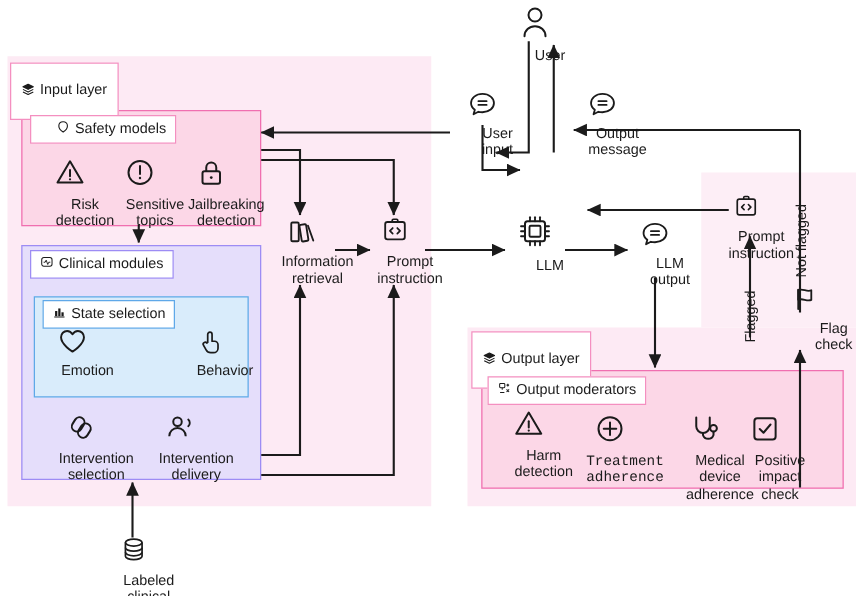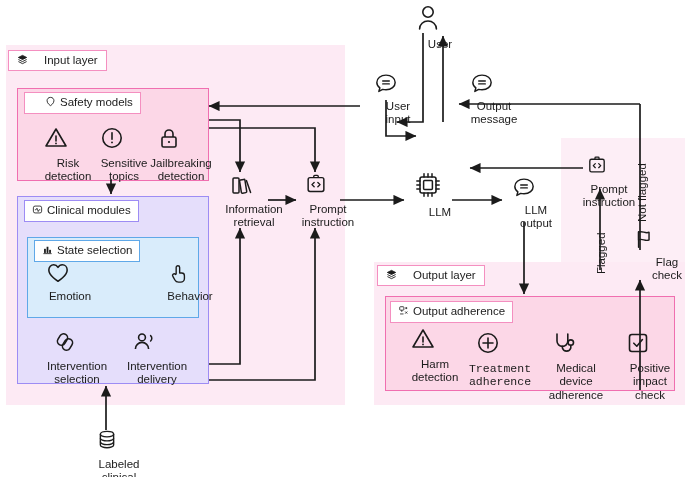--- a/index.html
+++ b/index.html
@@ -8,23 +8,23 @@
        color:#1b1b1b;}
   #stage{position:relative;width:685px;height:477px;}
 
   
   .panel{position:absolute;}
   #input-layer-panel{left:6px;top:45px;width:339px;height:360px;background:#fdeaf4;}
   #output-layer-panel{left:374px;top:262px;width:311px;height:143px;background:#fdeaf4;}
   #right-flag-panel{left:561px;top:138px;width:124px;height:124px;background:#fdeef6;}
 
   
-  .badge{position:absolute;display:flex;align-items:center;gap:16px;
+  .badge{position:absolute;display:flex;align-items:center;gap:4px;
          background:#ffffff;border:1.4px solid #f48fc0;
-         padding:3px 8px;font-size:11.5px;line-height:1;white-space:nowrap;z-index:6;}
+         padding:15px 8px;font-size:11.5px;line-height:1;white-space:nowrap;z-index:6;}
   #badge-input{left:8px;top:50px;}
   #badge-output{left:377px;top:265px;}
   .badge .g{font-size:11px;display:inline-block;}
 
   
   .group{position:absolute;}
   #safety-box{left:17px;top:88px;width:190px;height:91px;background:#fcd7e7;border:1.6px solid #f06fb0;}
   #clinical-box{left:17px;top:196px;width:190px;height:186px;background:#e5defb;border:1.6px solid #9d8cf4;}
   #state-box{left:27px;top:237px;width:170px;height:79px;background:#d9ecfb;border:1.6px solid #5fa8e8;}
   #moderators-box{left:385px;top:296px;width:288px;height:93px;background:#fcd7e7;border:1.6px solid #f06fb0;}
@@ -173,21 +173,21 @@
       <svg width="11" height="11" viewBox="0 0 16 16">
           <g fill="none" stroke="#1b1b1b" stroke-width="1.2">
             <rect x="2.5" y="2.5" width="6" height="5" rx="1"></rect>
             <path d="M5.5 7.5 L5.5 10"></path>
             <path d="M3 13 L8 13"></path>
             <path d="M10.5 4.5 L13.5 4.5 M12 3 L12 6"></path>
             <path d="M10.5 9.5 L13.5 12.5 M13.5 9.5 L10.5 12.5"></path>
           </g>
         </svg>
     </span>
-    <span>Output adherence</span>
+    <span>Output moderators</span>
   </div>
 
   <div class="node" style="left:30px;top:125px;width:52px;">
     <span class="ico">
       <svg width="26" height="26" viewBox="0 0 26 26">
           <path d="M13 4 L23 21 L3 21 Z" fill="none" stroke="#1b1b1b" stroke-width="1.6" stroke-linejoin="round"></path>
           <path d="M13 11 L13 16" stroke="#1b1b1b" stroke-width="1.6" stroke-linecap="round"></path>
           <circle cx="13" cy="18.4" r="0.9" fill="#1b1b1b"></circle>
         </svg>
     </span>
@@ -222,21 +222,21 @@
   <div class="node" style="left:32px;top:262px;width:52px;">
     <span class="ico">
       <svg width="24" height="22" viewBox="0 0 26 24">
           <path d="M13 21 C13 21 3 15 3 8.6 C3 5.4 5.4 3 8.3 3 C10.3 3 12 4.2 13 5.9 C14 4.2 15.7 3 17.7 3 C20.6 3 23 5.4 23 8.6 C23 15 13 21 13 21 Z" fill="none" stroke="#1b1b1b" stroke-width="1.7" stroke-linejoin="round"></path>
         </svg>
     </span>
     <span class="cap">Emotion</span>
   </div>
 
 
-  <div class="node" style="left:152px;top:262px;width:52px;">
+  <div class="node" style="left:142px;top:262px;width:52px;">
     <span class="ico">
       <svg width="24" height="22" viewBox="0 0 26 24">
           <path d="M11 13 L11 6 A1.9 1.9 0 0 1 14.8 6 L14.8 12 L17 12 A3 3 0 0 1 20 15 L20 18 A4 4 0 0 1 16 22 L13.6 22 A4.6 4.6 0 0 1 9.6 19.6 L7.4 15.6 A1.7 1.7 0 0 1 10.2 13.6 Z" fill="none" stroke="#1b1b1b" stroke-width="1.5" stroke-linejoin="round"></path>
         </svg>
     </span>
     <span class="cap">Behavior</span>
   </div>
 
   <div class="node" style="left:26px;top:330px;width:78px;">
     <span class="ico">
@@ -386,21 +386,21 @@
       <svg width="26" height="26" viewBox="0 0 26 26">
           <path d="M6 4 L6 11 A5.4 5.4 0 0 0 16.8 11 L16.8 4" fill="none" stroke="#1b1b1b" stroke-width="1.6" stroke-linecap="round"></path>
           <path d="M11.4 16.4 L11.4 18 A4.4 4.4 0 0 0 19.8 18 L19.8 15.2" fill="none" stroke="#1b1b1b" stroke-width="1.6" stroke-linecap="round"></path>
           <circle cx="19.8" cy="12.6" r="2.7" fill="none" stroke="#1b1b1b" stroke-width="1.6"></circle>
         </svg>
     </span>
     <span class="cap">Medical device
 adherence</span>
   </div>
 
-  <div class="node" style="left:602px;top:330px;width:72px;">
+  <div class="node" style="left:576px;top:330px;width:72px;">
     <span class="ico">
       <svg width="26" height="26" viewBox="0 0 26 26">
           <rect x="4.5" y="4.5" width="17" height="17" rx="2.4" fill="none" stroke="#1b1b1b" stroke-width="1.6"></rect>
           <path d="M8.8 13.2 L11.8 16.2 L17.4 9.6" fill="none" stroke="#1b1b1b" stroke-width="1.6" stroke-linecap="round" stroke-linejoin="round"></path>
         </svg>
     </span>
     <span class="cap">Positive
 impact check</span>
   </div>
 

